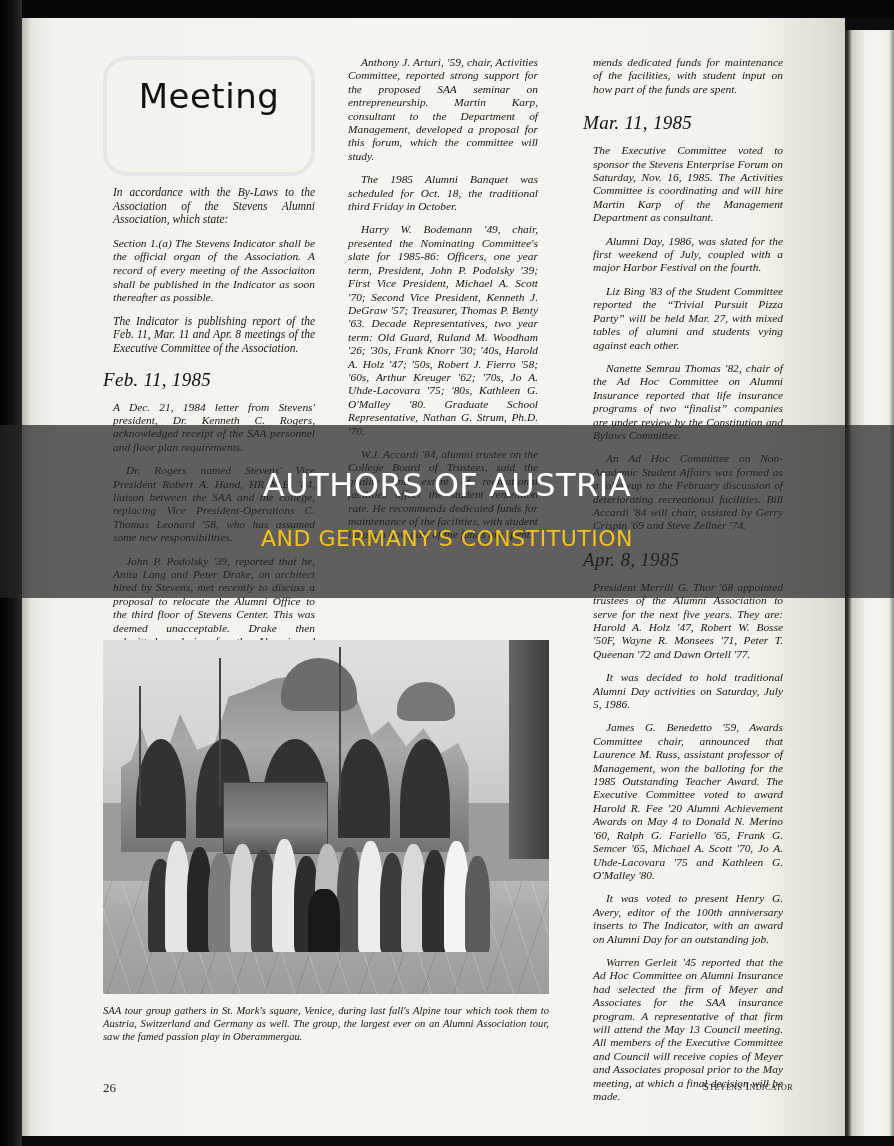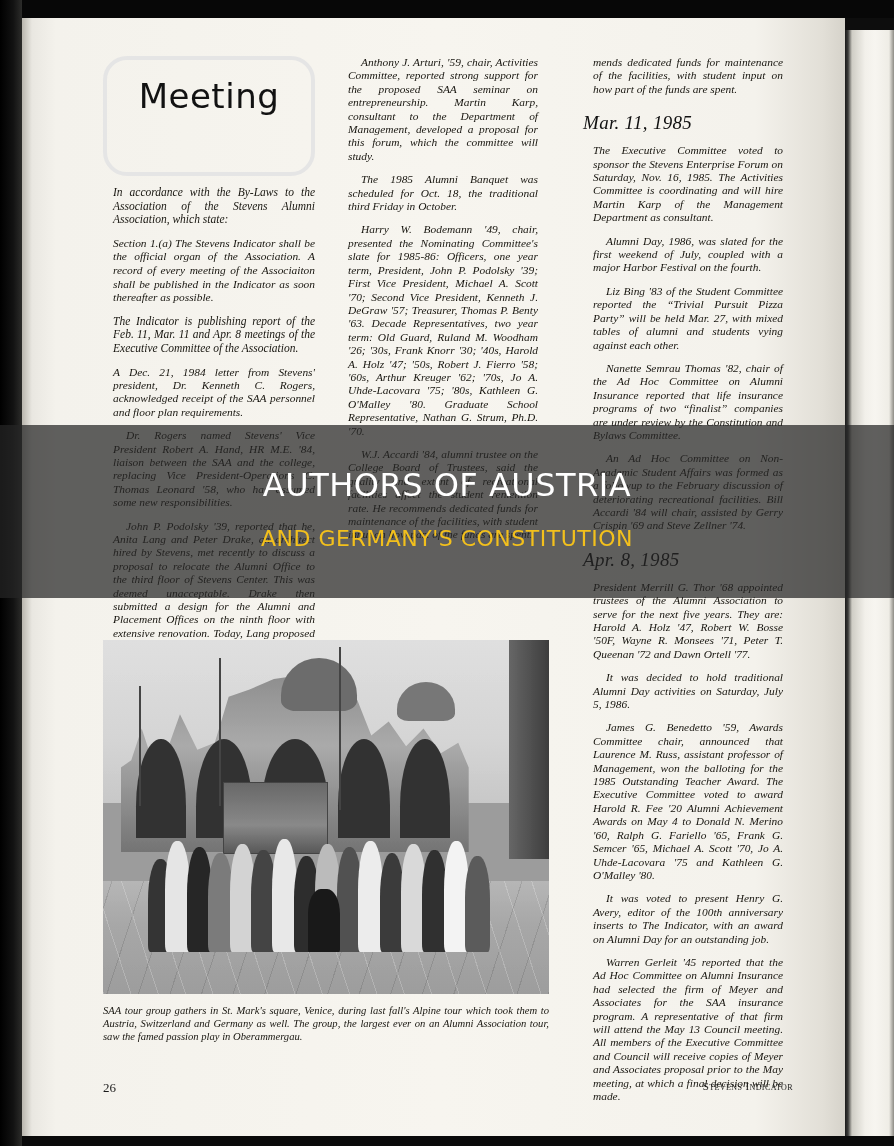--- a/index.html
+++ b/index.html
@@ -304,20 +304,21 @@
         <div>Meeting</div>
       </div>
     </div>
 
     <div class="col" id="col-left">
       <div class="col-left-top">
         <p class="intro">In accordance with the By-Laws to the Association of the Stevens Alumni Association, which state:</p>
         <p class="sec-quote">Section 1.(a) The Stevens Indicator shall be the official organ of the Association. A record of every meeting of the Associaiton shall be published in the Indicator as soon thereafter as possible.</p>
         <p class="intro">The Indicator is publishing report of the Feb. 11, Mar. 11 and Apr. 8 meetings of the Executive Committee of the Association.</p>
 
+        <div class="date-head">Feb. 11, 1985</div>
 
         <p>A Dec. 21, 1984 letter from Stevens' president, Dr. Kenneth C. Rogers, acknowledged receipt of the SAA personnel and floor plan requirements.</p>
         <p class="ind">Dr. Rogers named Stevens' Vice President Robert A. Hand, HR M.E. '84, liaison between the SAA and the college, replacing Vice President-Operations C. Thomas Leonard '58, who has assumed some new responsibilities.</p>
         <p class="ind">John P. Podolsky '39, reported that he, Anita Lang and Peter Drake, an architect hired by Stevens, met recently to discuss a proposal to relocate the Alumni Office to the third floor of Stevens Center. This was deemed unacceptable. Drake then submitted a design for the Alumni and Placement Offices on the ninth floor with extensive renovation. Today, Lang proposed keeping the Alumni Office where it is on the ninth floor with minimal revision. The Placement Office could then be redesigned to use the western end of the ninth floor.</p>
       </div>
     </div>
 
     <div class="col" id="col-mid">
       <p class="ind">Anthony J. Arturi, '59, chair, Activities Committee, reported strong support for the proposed SAA seminar on entrepreneurship. Martin Karp, consultant to the Department of Management, developed a proposal for this forum, which the committee will study.</p>
       <p class="ind">The 1985 Alumni Banquet was scheduled for Oct. 18, the traditional third Friday in October.</p>

